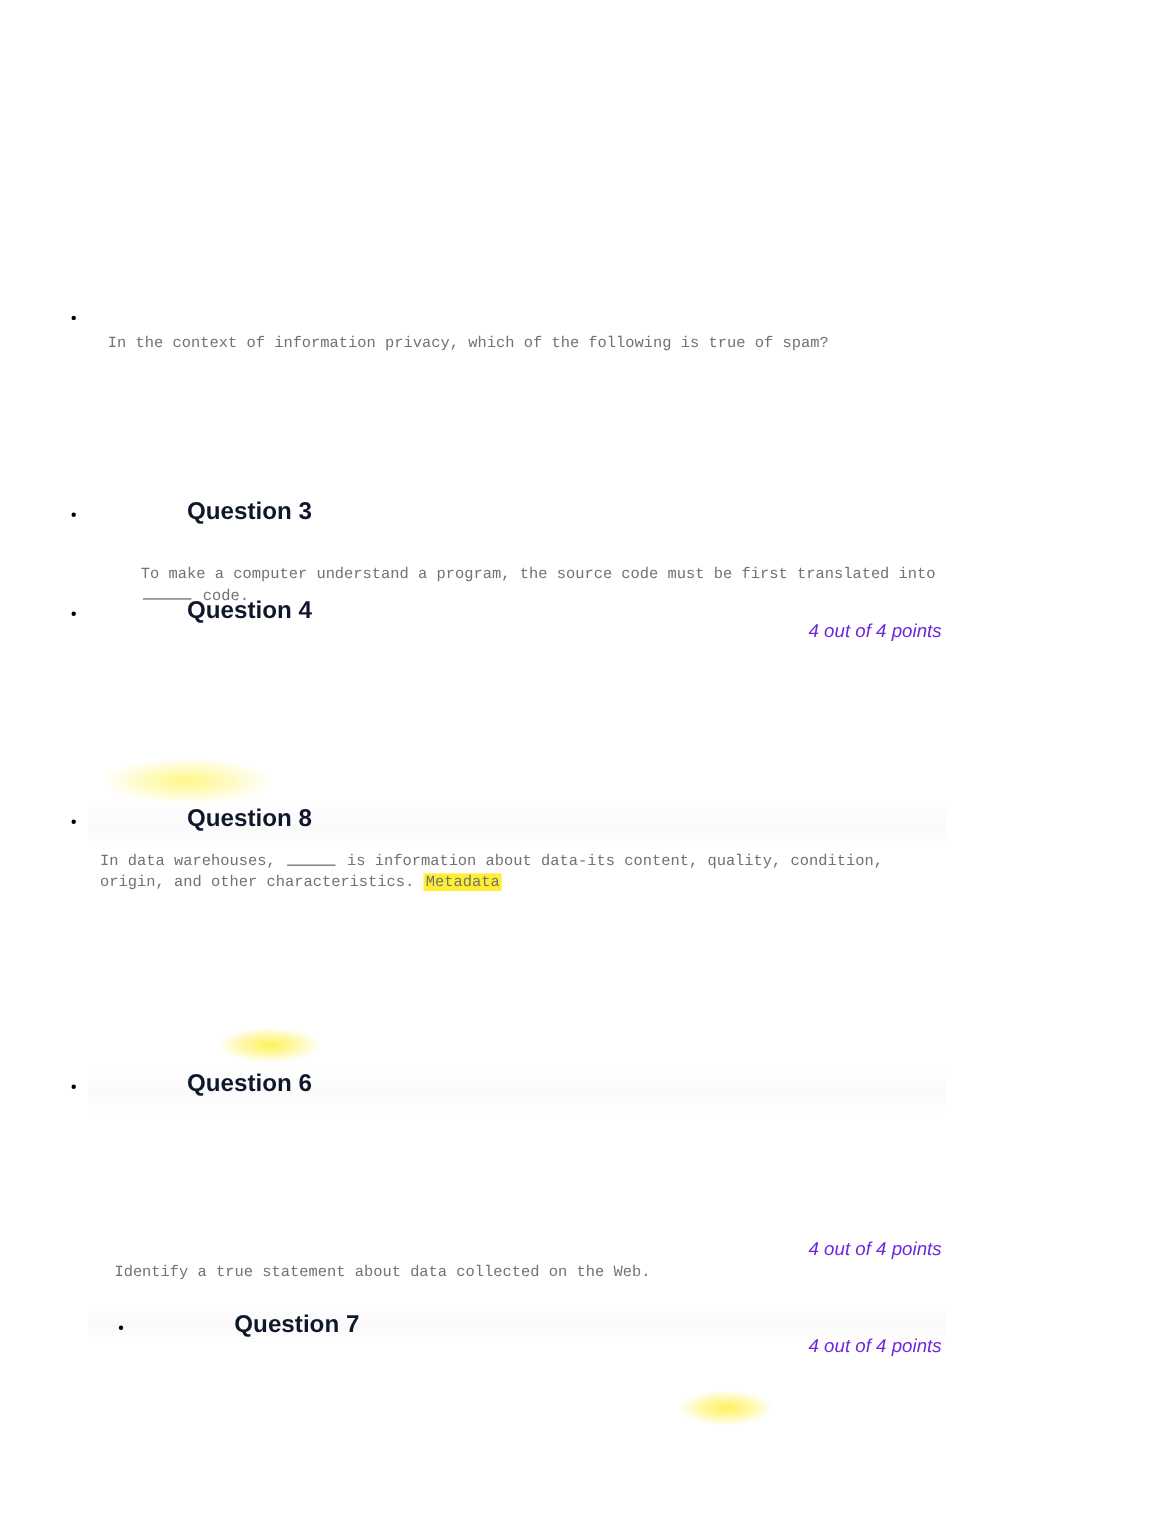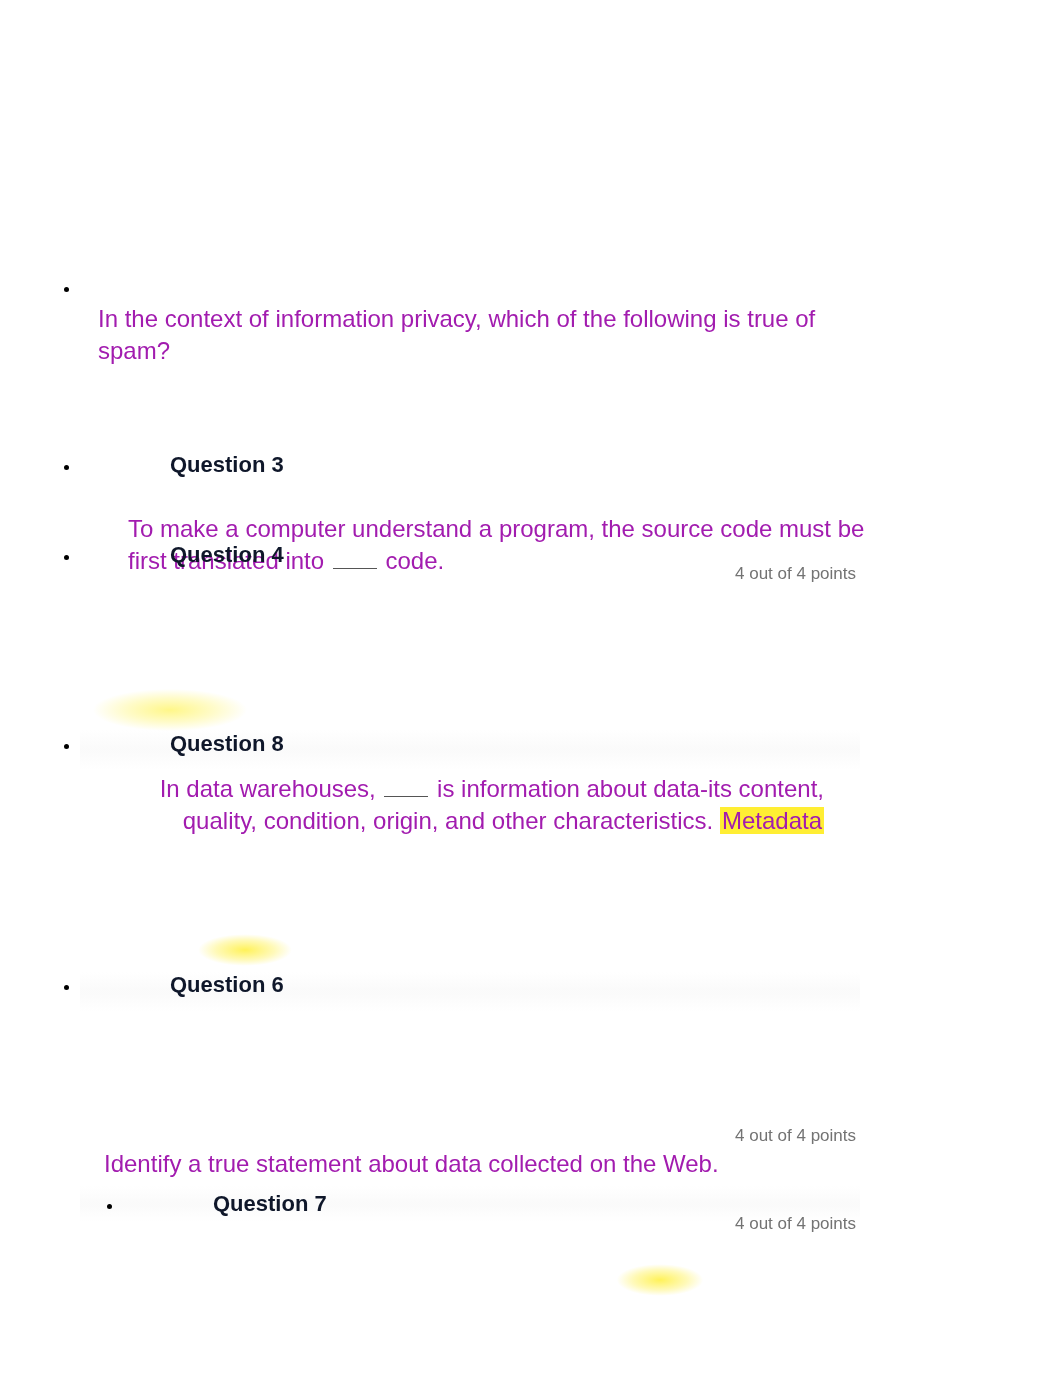--- a/index.html
+++ b/index.html
@@ -32,27 +32,28 @@
   .q-title {
     font-family: Verdana, Geneva, sans-serif;
     font-weight: 700;
     font-size: 22px;
     color: #0f172a;
     margin-left: 90px;
   }
   .points {
     font-family: Verdana, Geneva, sans-serif;
     font-size: 17px;
-    color: #737373;
+    color: #6d28d9;
     text-align: right;
+    font-style: italic;
   }
   .body-text {
-    font-family: Liberation Sans, sans-serif;
-    font-size: 24px;
-    color: #a21caf;
+    font-family: Liberation Mono, monospace;
+    font-size: 14px;
+    color: #737373;
     line-height: 1.35;
   }
   .blank {
     display: inline-block;
     border-bottom: 1px solid #555;
     width: 44px;
     height: 0.9em;
     vertical-align: baseline;
     margin: 0 2px;
   }
@@ -122,21 +123,21 @@
   </ul>
   <div class="points abs" style="left:0; top:564px; width:856px;">4 out of 4 points</div>
 
   <ul class="questions abs" style="top:731px; left:0; right:0;">
     <li>
       <div class="q-header">
         <span class="q-title">Question 8</span>
       </div>
     </li>
   </ul>
-  <div class="body-text abs" style="left:104px; top:773px; width:720px;text-align:right;">
+  <div class="body-text abs" style="left:91px; top:773px; width:720px;">
     <span>In data warehouses, </span><span class="blank"></span><span> is information about data-its content, quality, condition, origin, and other characteristics. </span><span class="hl">Metadata</span>
   </div>
 
   <ul class="questions abs" style="top:972px; left:0; right:0;">
     <li>
       <div class="q-header">
         <span class="q-title">Question 6</span>
       </div>
     </li>
   </ul>

